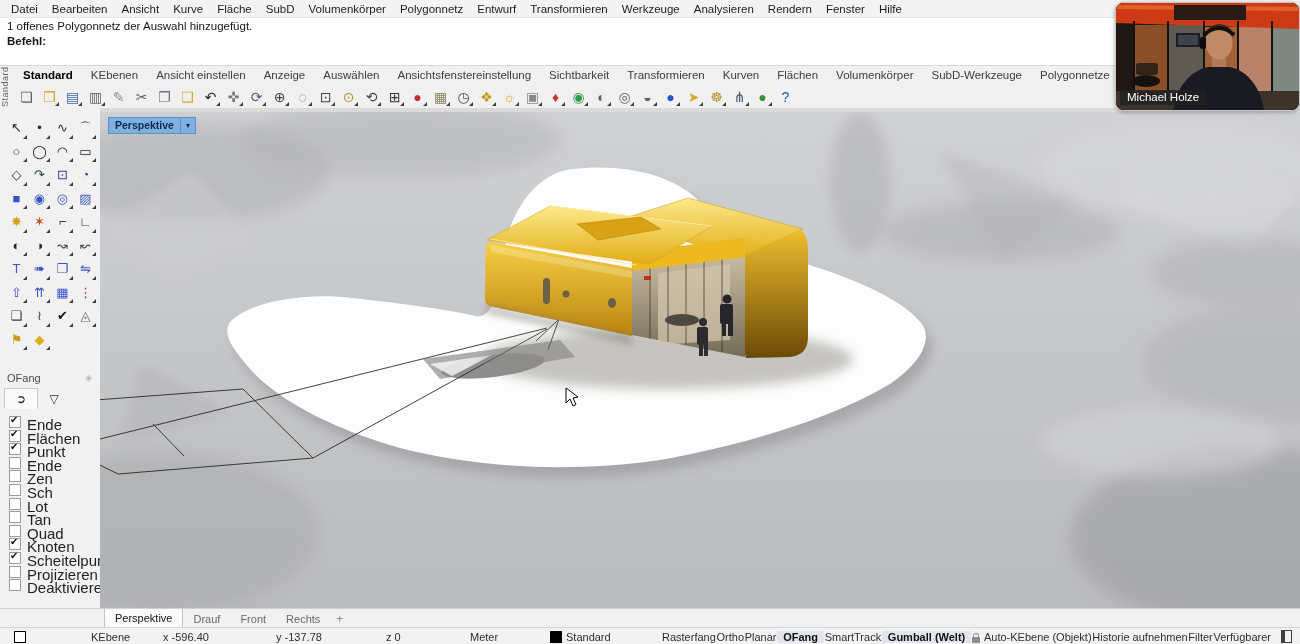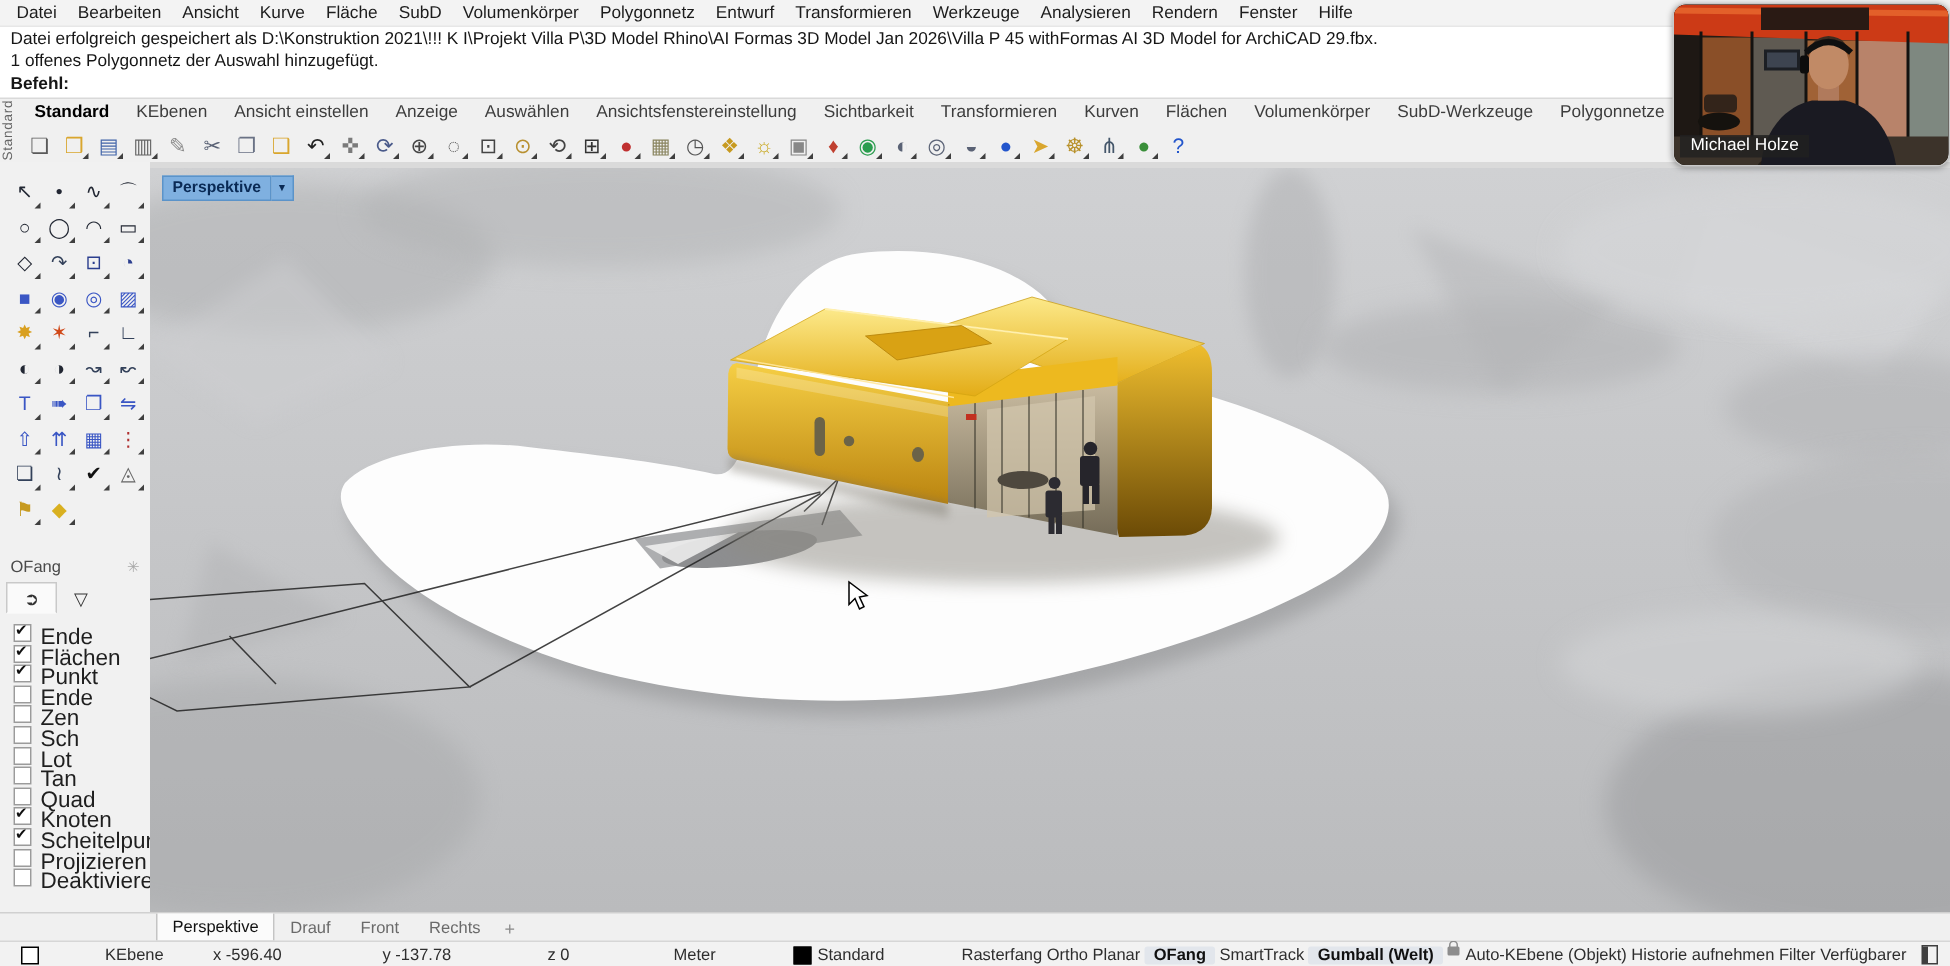--- a/index.html
+++ b/index.html
@@ -81,29 +81,29 @@
   .vptab{padding:0 10px;display:flex;align-items:center}
   .vptab.active{background:#fbfbfb;border:1px solid #c4c4c4;border-top:none;color:#111}
   .addtab{margin-left:6px;color:#8a8a8a;font-size:12px;display:flex;align-items:center}
 
   
   .statusbar{position:absolute;top:627px;left:0;right:0;height:17px;background:#f2f2f2;
              border-top:1px solid #d6d6d6;display:flex;align-items:center;font-size:11px;
              color:#2e2e2e;white-space:nowrap}
   .sw{width:10px;height:10px;border:1px solid #000;background:#fff;margin-left:14px;flex:none}
   .sw.black{background:#000}
-  .st-layer{margin-left:44px;width:72px}
+  .st-layer{margin-left:65px;width:72px}
   .st-x{width:113px}
   .st-y{width:110px}
   .st-z{width:84px}
   .st-unit{width:66px}
   .st-std{margin-left:4px;width:70px}
   .st-right{flex:1;display:flex;align-items:center;justify-content:space-between;
             padding:0 10px 0 26px}
-  .sitem{display:flex;align-items:flex-start}
+  .sitem{display:flex;align-items:flex-end}
   .sitem.sactive{font-weight:bold;color:#101010;background:#e2e6ec;border-radius:2px;
                  padding:0 6px}
   .lockic{display:none;width:8px;height:6px;background:#8d8d8d;border-radius:1px;
           position:relative;margin-right:4px}
   .lockic.show{display:inline-block}
   .lockic::before{content:"";position:absolute;left:1px;top:-4px;width:4px;height:4px;
           border:1.5px solid #8d8d8d;border-bottom:none;border-radius:3px 3px 0 0}
   .pane-ic{width:9px;height:11px;border:1.5px solid #3f3f3f;
            background:linear-gradient(90deg,#3f3f3f 38%,transparent 38%);flex:none}
 </style>
@@ -123,21 +123,20 @@
     <span>Entwurf</span>
     <span>Transformieren</span>
     <span>Werkzeuge</span>
     <span>Analysieren</span>
     <span>Rendern</span>
     <span>Fenster</span>
     <span>Hilfe</span>
   </div>
 
 <div class="cmdarea">
-  <div>Datei erfolgreich gespeichert als D:\Konstruktion 2021\!!! K I\Projekt Villa P\3D Model Rhino\AI Formas 3D Model Jan 2026\Villa P 45 withFormas AI  3D Model for ArchiCAD 29.fbx.</div>
   <div>1 offenes Polygonnetz der Auswahl hinzugefügt.</div>
   <div class="cmd-prompt">Befehl:</div>
 </div>
 
 <div class="vlabel">Standard</div>
 <div class="tabsrow">
 
 <span class="ttab active">Standard</span>
     <span class="ttab">KEbenen</span>
     <span class="ttab">Ansicht einstellen</span>

